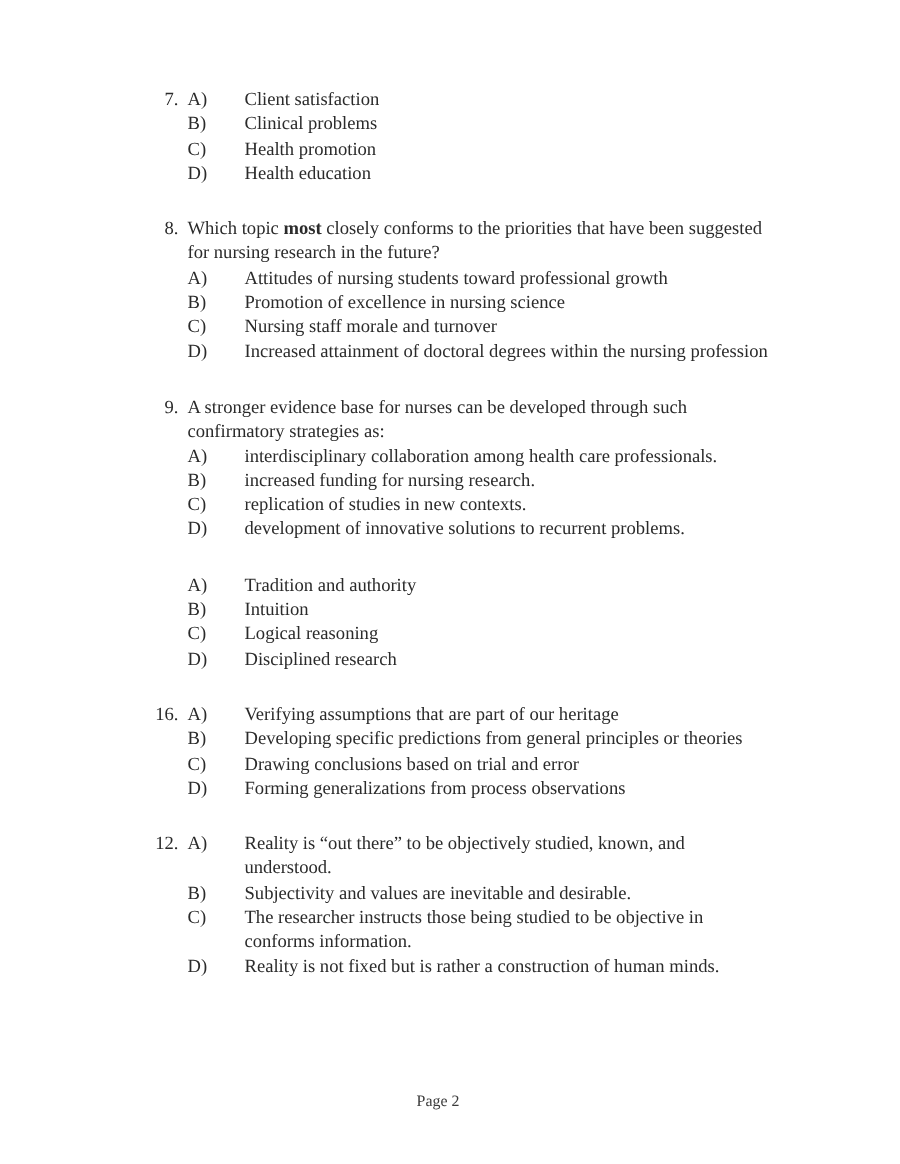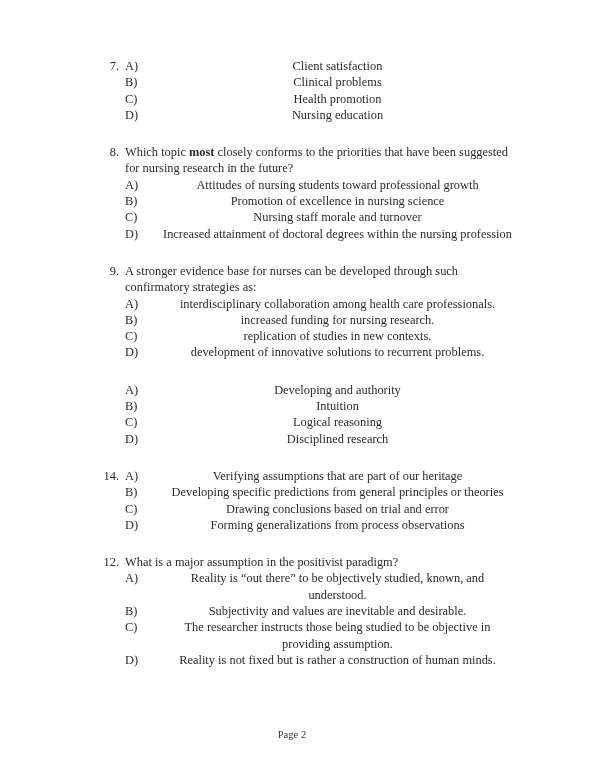--- a/index.html
+++ b/index.html
@@ -74,21 +74,20 @@
     position: absolute;
     left: 0;
     top: 0;
     width: 22px;
     text-align: left;
     font-size: 12.4px;
     line-height: 16.3px;
   }
   .opt-text {
     display: block;
-    text-align: center;
   }
 
   
   #footer {
     position: absolute;
     left: 0;
     top: 729px;
     width: 584px;
     text-align: center;
     font-size: 10.6px;
@@ -110,21 +109,21 @@
           <div class="option">
             <span class="opt-letter">B)</span>
             <span class="opt-text">Clinical problems</span>
           </div>
           <div class="option">
             <span class="opt-letter">C)</span>
             <span class="opt-text">Health promotion</span>
           </div>
           <div class="option">
             <span class="opt-letter">D)</span>
-            <span class="opt-text">Nursing education</span>
+            <span class="opt-text">Health education</span>
           </div>
         </div>
       </div>
       <div class="question">
         <div class="q-stem"><span class="q-num">8.</span><span>Which topic </span><b>most</b><span> closely conforms to the priorities that have been suggested for nursing research in the future?</span></div>
         <div class="options">
           <div class="option">
             <span class="opt-letter">A)</span>
             <span class="opt-text">Attitudes of nursing students toward professional growth</span>
           </div>
@@ -160,71 +159,71 @@
           <div class="option">
             <span class="opt-letter">D)</span>
             <span class="opt-text">development of innovative solutions to recurrent problems.</span>
           </div>
         </div>
       </div>
       <div class="question">
         <div class="options">
           <div class="option">
             <span class="opt-letter">A)</span>
-            <span class="opt-text">Developing and authority</span>
+            <span class="opt-text">Tradition and authority</span>
           </div>
           <div class="option">
             <span class="opt-letter">B)</span>
             <span class="opt-text">Intuition</span>
           </div>
           <div class="option">
             <span class="opt-letter">C)</span>
             <span class="opt-text">Logical reasoning</span>
           </div>
           <div class="option">
             <span class="opt-letter">D)</span>
             <span class="opt-text">Disciplined research</span>
           </div>
         </div>
       </div>
       <div class="question">
-        <div class="q-stem"><span class="q-num">14.</span></div>
+        <div class="q-stem"><span class="q-num">16.</span></div>
         <div class="options">
           <div class="option">
             <span class="opt-letter">A)</span>
             <span class="opt-text">Verifying assumptions that are part of our heritage</span>
           </div>
           <div class="option">
             <span class="opt-letter">B)</span>
             <span class="opt-text">Developing specific predictions from general principles or theories</span>
           </div>
           <div class="option">
             <span class="opt-letter">C)</span>
             <span class="opt-text">Drawing conclusions based on trial and error</span>
           </div>
           <div class="option">
             <span class="opt-letter">D)</span>
             <span class="opt-text">Forming generalizations from process observations</span>
           </div>
         </div>
       </div>
       <div class="question">
-        <div class="q-stem"><span class="q-num">12.</span><span>What is a major assumption in the positivist paradigm?</span></div>
+        <div class="q-stem"><span class="q-num">12.</span></div>
         <div class="options">
           <div class="option">
             <span class="opt-letter">A)</span>
             <span class="opt-text">Reality is “out there” to be objectively studied, known, and understood.</span>
           </div>
           <div class="option">
             <span class="opt-letter">B)</span>
             <span class="opt-text">Subjectivity and values are inevitable and desirable.</span>
           </div>
           <div class="option">
             <span class="opt-letter">C)</span>
-            <span class="opt-text">The researcher instructs those being studied to be objective in providing assumption.</span>
+            <span class="opt-text">The researcher instructs those being studied to be objective in conforms information.</span>
           </div>
           <div class="option">
             <span class="opt-letter">D)</span>
             <span class="opt-text">Reality is not fixed but is rather a construction of human minds.</span>
           </div>
         </div>
       </div>
     </div>
   <div id="footer">
     <span>Page 2</span>

